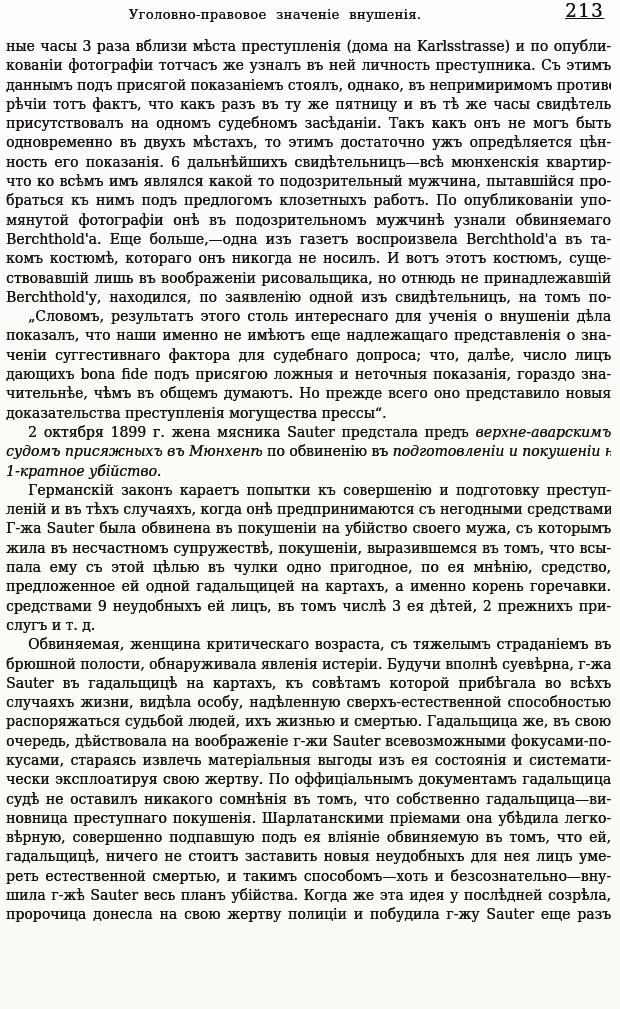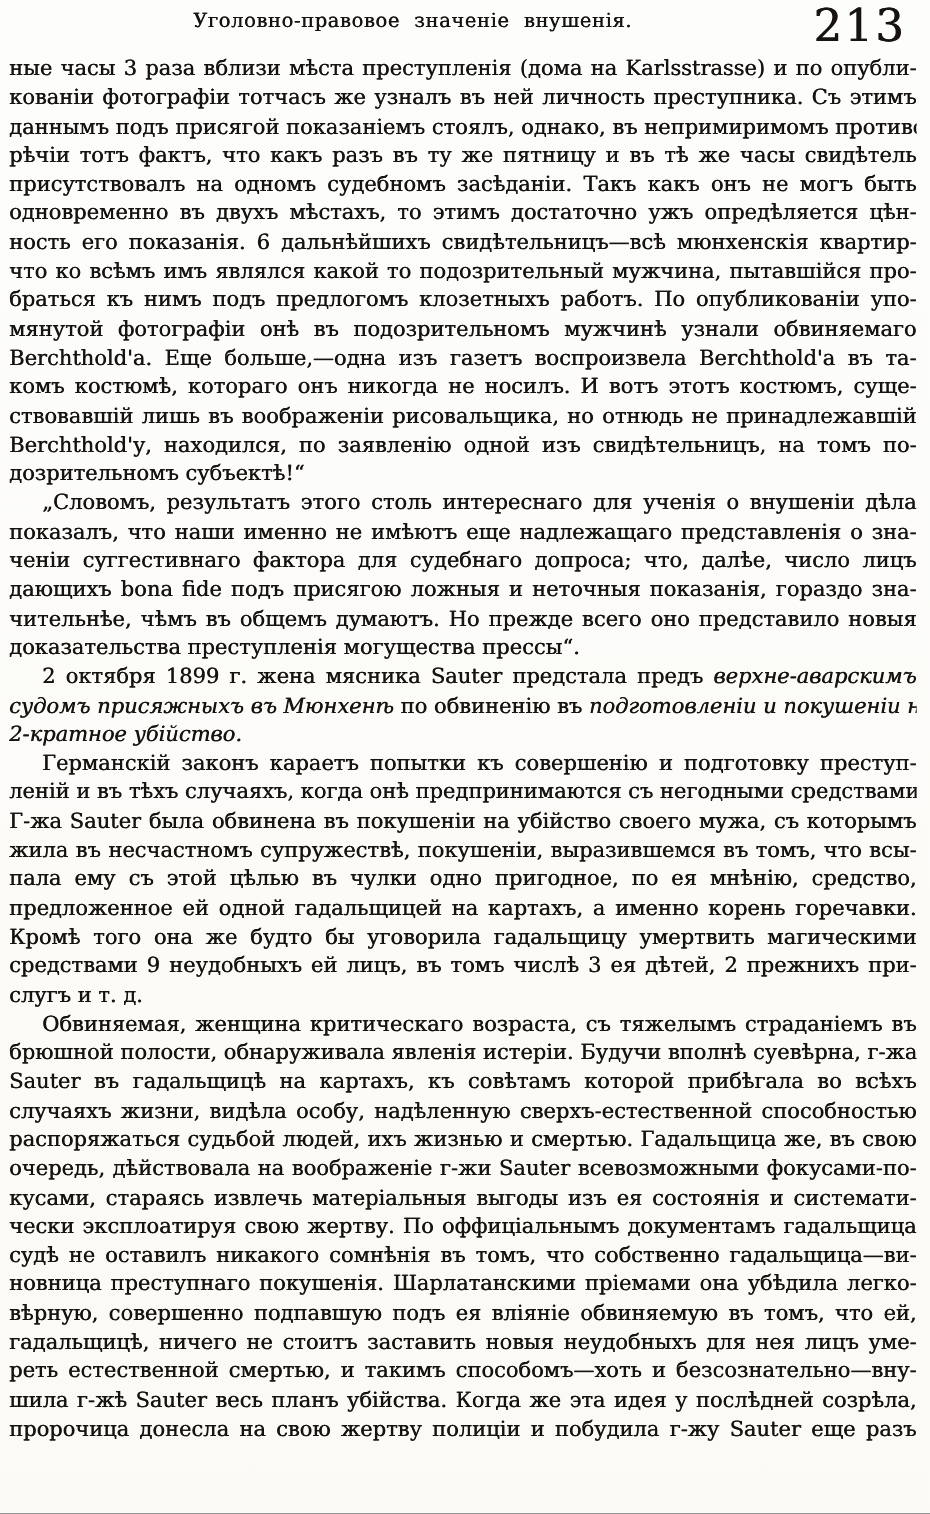--- a/index.html
+++ b/index.html
@@ -23,23 +23,24 @@
     text-align:center;
     font-size:13px;
     letter-spacing:.4px;
     word-spacing:5px;
     text-shadow:.3px 0 0 currentColor;
     white-space:nowrap;
   }
   .page-number{
     position:absolute;
     top:0px;right:16px;
-    font-size:30px;
+    font-size:18px;
     letter-spacing:1.5px;
     text-shadow:.4px 0 0 currentColor;
+    text-decoration:underline;
   }
   .body{
     padding:5px 9px 0 6px;
   }
   .line{
     height:19.3px;
     line-height:19.3px;
     font-size:14px;
     white-space:nowrap;
     overflow:hidden;
@@ -68,43 +69,41 @@
         <div class="line"><span>присутствовалъ на одномъ судебномъ засѣданіи. Такъ какъ онъ не могъ быть</span></div>
         <div class="line"><span>одновременно въ двухъ мѣстахъ, то этимъ достаточно ужъ опредѣляется цѣн-</span></div>
         <div class="line"><span>ность его показанія. 6 дальнѣйшихъ свидѣтельницъ—всѣ мюнхенскія квартир-</span></div>
         <div class="line"><span>что ко всѣмъ имъ являлся какой то подозрительный мужчина, пытавшійся про-</span></div>
         <div class="line"><span>браться къ нимъ подъ предлогомъ клозетныхъ работъ. По опубликованіи упо-</span></div>
         <div class="line"><span>мянутой фотографіи онѣ въ подозрительномъ мужчинѣ узнали обвиняемаго</span></div>
         <div class="line"><span>Berchthold'a. Еще больше,—одна изъ газетъ воспроизвела Berchthold'a въ та-</span></div>
         <div class="line"><span>комъ костюмѣ, котораго онъ никогда не носилъ. И вотъ этотъ костюмъ, суще-</span></div>
         <div class="line"><span>ствовавшій лишь въ воображеніи рисовальщика, но отнюдь не принадлежавшій</span></div>
         <div class="line"><span>Berchthold'у, находился, по заявленію одной изъ свидѣтельницъ, на томъ по-</span></div>
-        <div class="line end"><span>дозрительномъ субъектѣ!“</span></div>
       </div>
       <div class="para">
         <div class="line ind"><span>„Словомъ, результатъ этого столь интереснаго для ученія о внушеніи дѣла</span></div>
         <div class="line"><span>показалъ, что наши именно не имѣютъ еще надлежащаго представленія о зна-</span></div>
         <div class="line"><span>ченіи суггестивнаго фактора для судебнаго допроса; что, далѣе, число лицъ</span></div>
         <div class="line"><span>дающихъ bona fide подъ присягою ложныя и неточныя показанія, гораздо зна-</span></div>
         <div class="line"><span>чительнѣе, чѣмъ въ общемъ думаютъ. Но прежде всего оно представило новыя</span></div>
         <div class="line end"><span>доказательства преступленія могущества прессы“.</span></div>
       </div>
       <div class="para">
         <div class="line ind"><span>2 октября 1899 г. жена мясника Sauter предстала предъ </span><span class="it">верхне-аварскимъ</span></div>
         <div class="line"><span class="it">судомъ присяжныхъ въ Мюнхенѣ</span><span> по обвиненію въ </span><span class="it">подготовленіи и покушеніи на</span></div>
-        <div class="line end"><span class="it">2-кратное убійство.</span></div>
+        <div class="line end"><span class="it">1-кратное убійство.</span></div>
       </div>
       <div class="para">
         <div class="line ind"><span>Германскій законъ караетъ попытки къ совершенію и подготовку преступ-</span></div>
         <div class="line"><span>леній и въ тѣхъ случаяхъ, когда онѣ предпринимаются съ негодными средствами.</span></div>
         <div class="line"><span>Г-жа Sauter была обвинена въ покушеніи на убійство своего мужа, съ которымъ</span></div>
         <div class="line"><span>жила въ несчастномъ супружествѣ, покушеніи, выразившемся въ томъ, что всы-</span></div>
         <div class="line"><span>пала ему съ этой цѣлью въ чулки одно пригодное, по ея мнѣнію, средство,</span></div>
         <div class="line"><span>предложенное ей одной гадальщицей на картахъ, а именно корень горечавки.</span></div>
-        <div class="line"><span>Кромѣ того она же будто бы уговорила гадальщицу умертвить магическими</span></div>
         <div class="line"><span>средствами 9 неудобныхъ ей лицъ, въ томъ числѣ 3 ея дѣтей, 2 прежнихъ при-</span></div>
         <div class="line end"><span>слугъ и т. д.</span></div>
       </div>
       <div class="para">
         <div class="line ind"><span>Обвиняемая, женщина критическаго возраста, съ тяжелымъ страданіемъ въ</span></div>
         <div class="line"><span>брюшной полости, обнаруживала явленія истеріи. Будучи вполнѣ суевѣрна, г-жа</span></div>
         <div class="line"><span>Sauter въ гадальщицѣ на картахъ, къ совѣтамъ которой прибѣгала во всѣхъ</span></div>
         <div class="line"><span>случаяхъ жизни, видѣла особу, надѣленную сверхъ-естественной способностью</span></div>
         <div class="line"><span>распоряжаться судьбой людей, ихъ жизнью и смертью. Гадальщица же, въ свою</span></div>
         <div class="line"><span>очередь, дѣйствовала на воображеніе г-жи Sauter всевозможными фокусами-по-</span></div>

